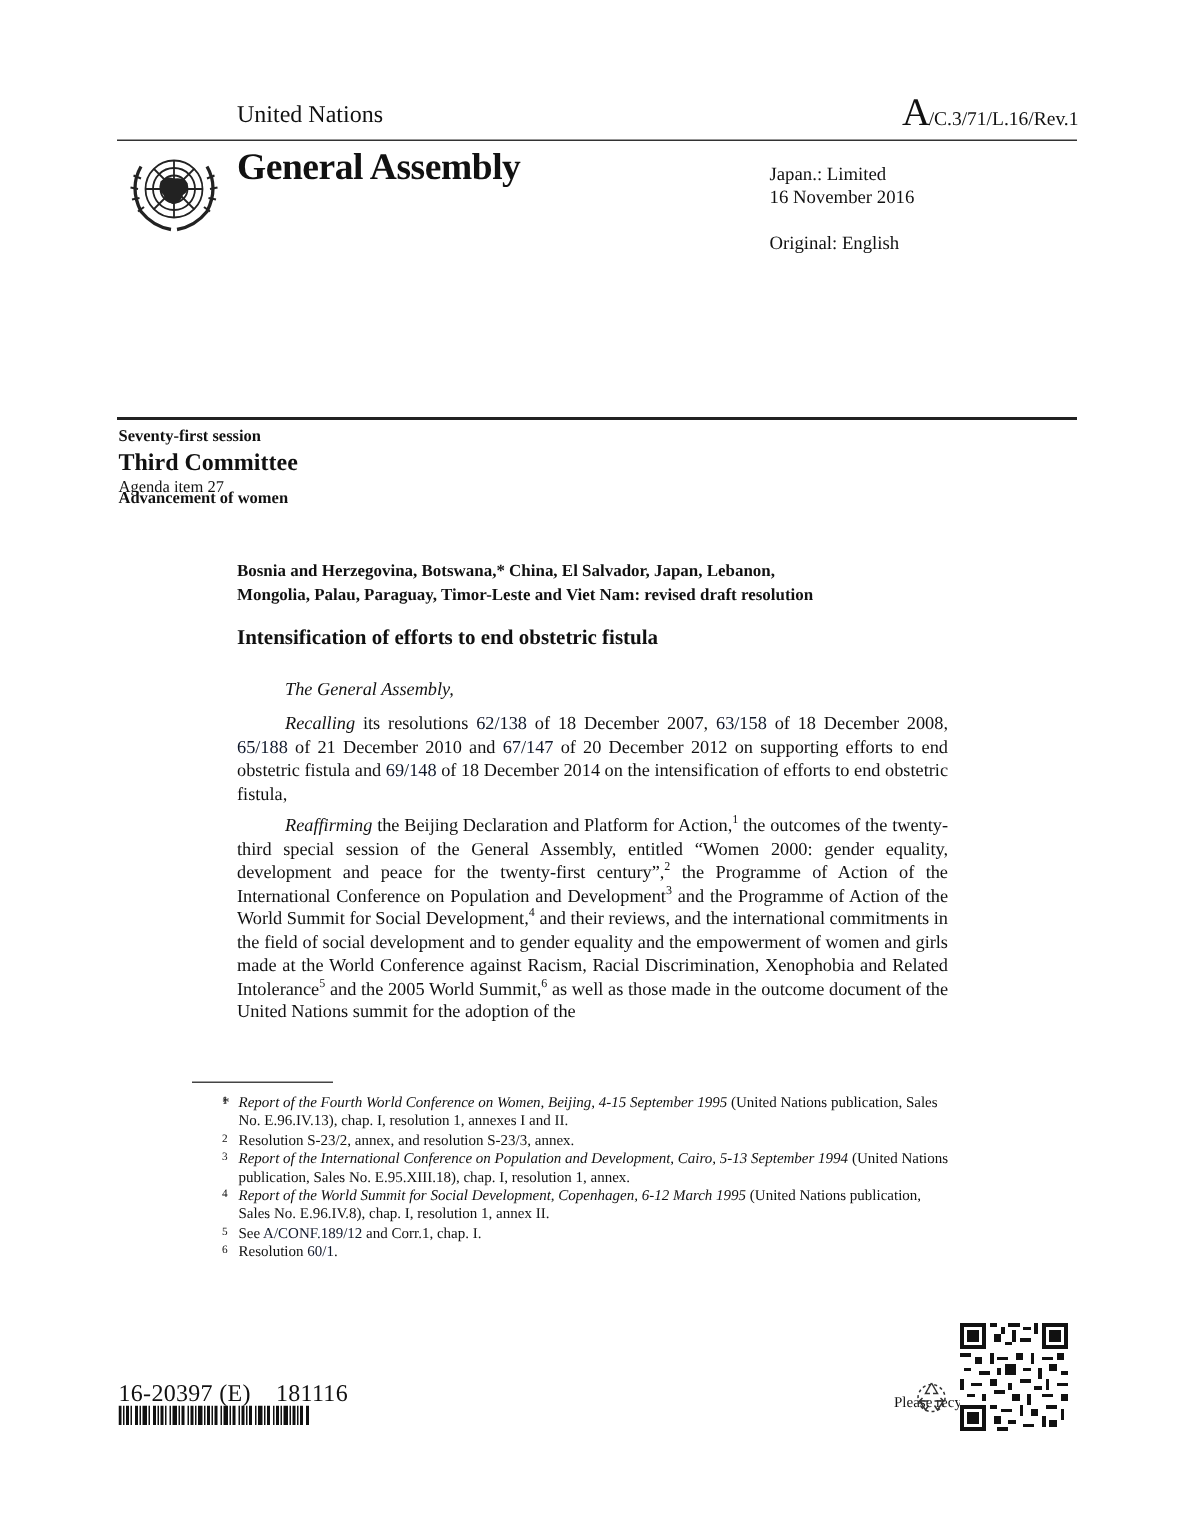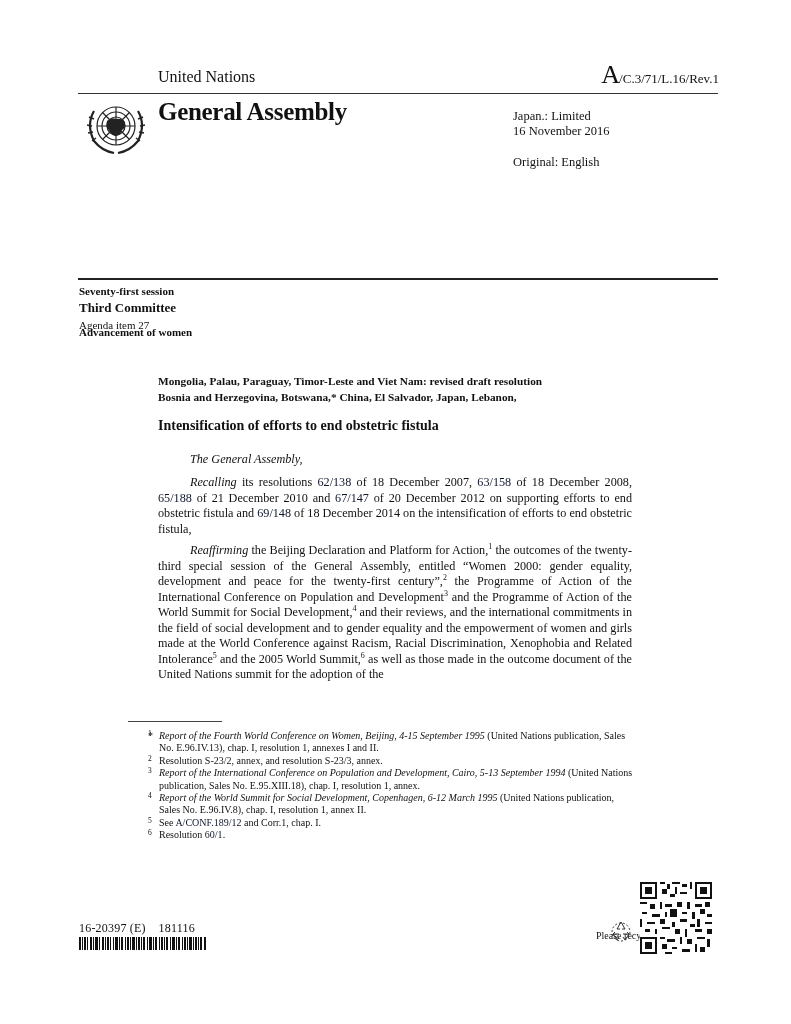--- a/index.html
+++ b/index.html
@@ -15,21 +15,21 @@
   #symbol .big { font-size:26px; letter-spacing:-1px; }
   #rule-top { left:78px; top:93px; width:640px; height:1px; background:#333; }
   #emblem { left:80px; top:99px; width:72px; height:56px; }
   #ga-title { left:158px; top:98px; font-size:25px; font-weight:bold; letter-spacing:-0.3px; }
   #distr { left:513px; top:109px; font-size:12.5px; line-height:15px; }
   #original { left:513px; top:155px; font-size:12.5px; }
   #rule-mid { left:78px; top:278px; width:640px; height:2px; background:#222; }
 
   
   #session { left:79px; top:285px; font-size:11px; font-weight:bold; }
-  #committee { left:79px; top:300px; font-size:13px; font-weight:bold; }
+  #committee { left:79px; top:300px; font-size:16px; font-weight:bold; }
   #agenda { left:79px; top:319px; font-size:11px; }
   #agenda-title { left:79px; top:326px; font-size:11px; font-weight:bold; }
 
   
   #sponsors { left:158px; top:374px; width:480px; font-size:11.3px; font-weight:bold; line-height:15.5px; }
   #res-title { left:158px; top:418px; font-size:14px; font-weight:bold; }
   .para { left:158px; width:474px; font-size:12.2px; line-height:15.5px; text-align:justify; }
   .para .indent { display:inline-block; width:32px; }
   #preamble { left:190px; top:452px; font-size:12.2px; font-style:italic; }
   #para1 { top:475px; }
@@ -37,21 +37,21 @@
 
   
   #fn-rule { left:128px; top:721px; width:94px; height:1px; background:#444; }
   #footnotes { left:148px; top:730px; width:486px; font-size:10px; line-height:12.4px; }
   .fn { position:relative; padding-left:11px; text-align:left; }
   .fn .mark { position:absolute; left:0; top:-2px; font-size:7.5px; }
   .fn .mark.star { font-size:10px; top:0; }
   .fn i { font-style:italic; }
 
   
-  #job { left:79px; top:921px; font-size:12px; letter-spacing:0.2px; }
+  #job { left:79px; top:921px; font-size:16px; letter-spacing:0.2px; }
   #barcode { left:79px; top:937px; width:128px; height:13px; }
   #recycle-label { left:564px; top:930px; font-size:10px; font-weight:normal;margin-left:32px; }
   #recycle-icon { left:609px; top:919px; width:24px; height:24px; }
   #qr { left:640px; top:882px; width:72px; height:72px; }
 </style>
 </head>
 <body>
 
 <div class="abs" id="un-label">United Nations</div>
 <div class="abs" id="symbol"><span class="big">A</span><span>/C.3/71/L.16/Rev.1</span></div>
@@ -92,22 +92,22 @@
 </div>
 <div class="abs" id="original">Original: English</div>
 <div class="abs" id="rule-mid"></div>
 
 <div class="abs" id="session">Seventy-first session</div>
 <div class="abs" id="committee">Third Committee</div>
 <div class="abs" id="agenda">Agenda item 27</div>
 <div class="abs" id="agenda-title">Advancement of women</div>
 
 <div class="abs" id="sponsors">
+  <div>Bosnia and Herzegovina, Botswana,* China, El Salvador, Japan, Lebanon,</div>
   <div>Mongolia, Palau, Paraguay, Timor-Leste and Viet Nam: revised draft resolution</div>
-  <div>Bosnia and Herzegovina, Botswana,* China, El Salvador, Japan, Lebanon,</div>
 </div>
 <div class="abs" id="res-title">Intensification of efforts to end obstetric fistula</div>
 <div class="abs" id="preamble">The General Assembly,</div>
 
 <div class="abs para" id="para1"><span class="indent"></span><i>Recalling</i><span> its resolutions </span><a class="link">62/138</a><span> of 18 December 2007, </span><a class="link">63/158</a><span> of 18 December 2008, </span><a class="link">65/188</a><span> of 21 December 2010 and </span><a class="link">67/147</a><span> of 20 December 2012 on supporting efforts to end obstetric fistula and </span><a class="link">69/148</a><span> of 18 December 2014 on the intensification of efforts to end obstetric fistula,</span></div>
 
 <div class="abs para" id="para2"><span class="indent"></span><i>Reaffirming</i><span> the Beijing Declaration and Platform for Action,</span><sup>1</sup><span> the outcomes of the twenty-third special session of the General Assembly, entitled “Women 2000: gender equality, development and peace for the twenty-first century”,</span><sup>2</sup><span> the Programme of Action of the International Conference on Population and Development</span><sup>3</sup><span> and the Programme of Action of the World Summit for Social Development,</span><sup>4</sup><span> and their reviews, and the international commitments in the field of social development and to gender equality and the empowerment of women and girls made at the World Conference against Racism, Racial Discrimination, Xenophobia and Related Intolerance</span><sup>5</sup><span> and the 2005 World Summit,</span><sup>6</sup><span> as well as those made in the outcome document of the United Nations summit for the adoption of the</span></div>
 
 <div class="abs" id="fn-rule"></div>
 <div class="abs" id="footnotes">

